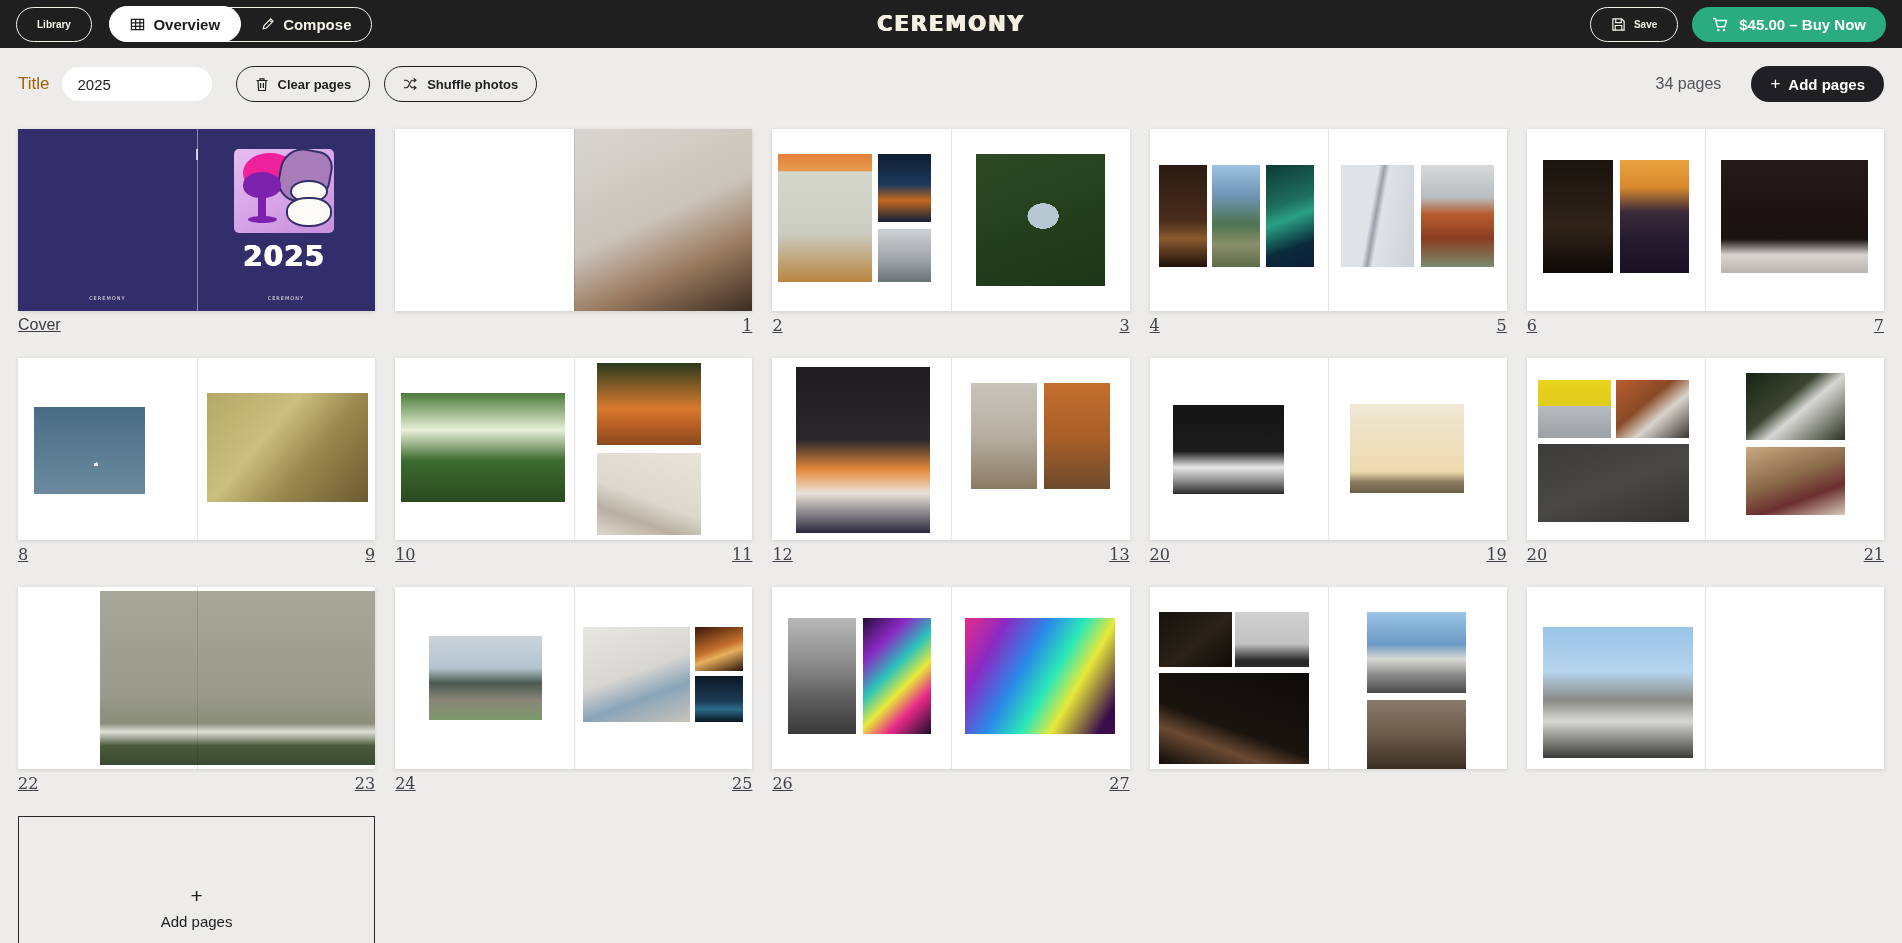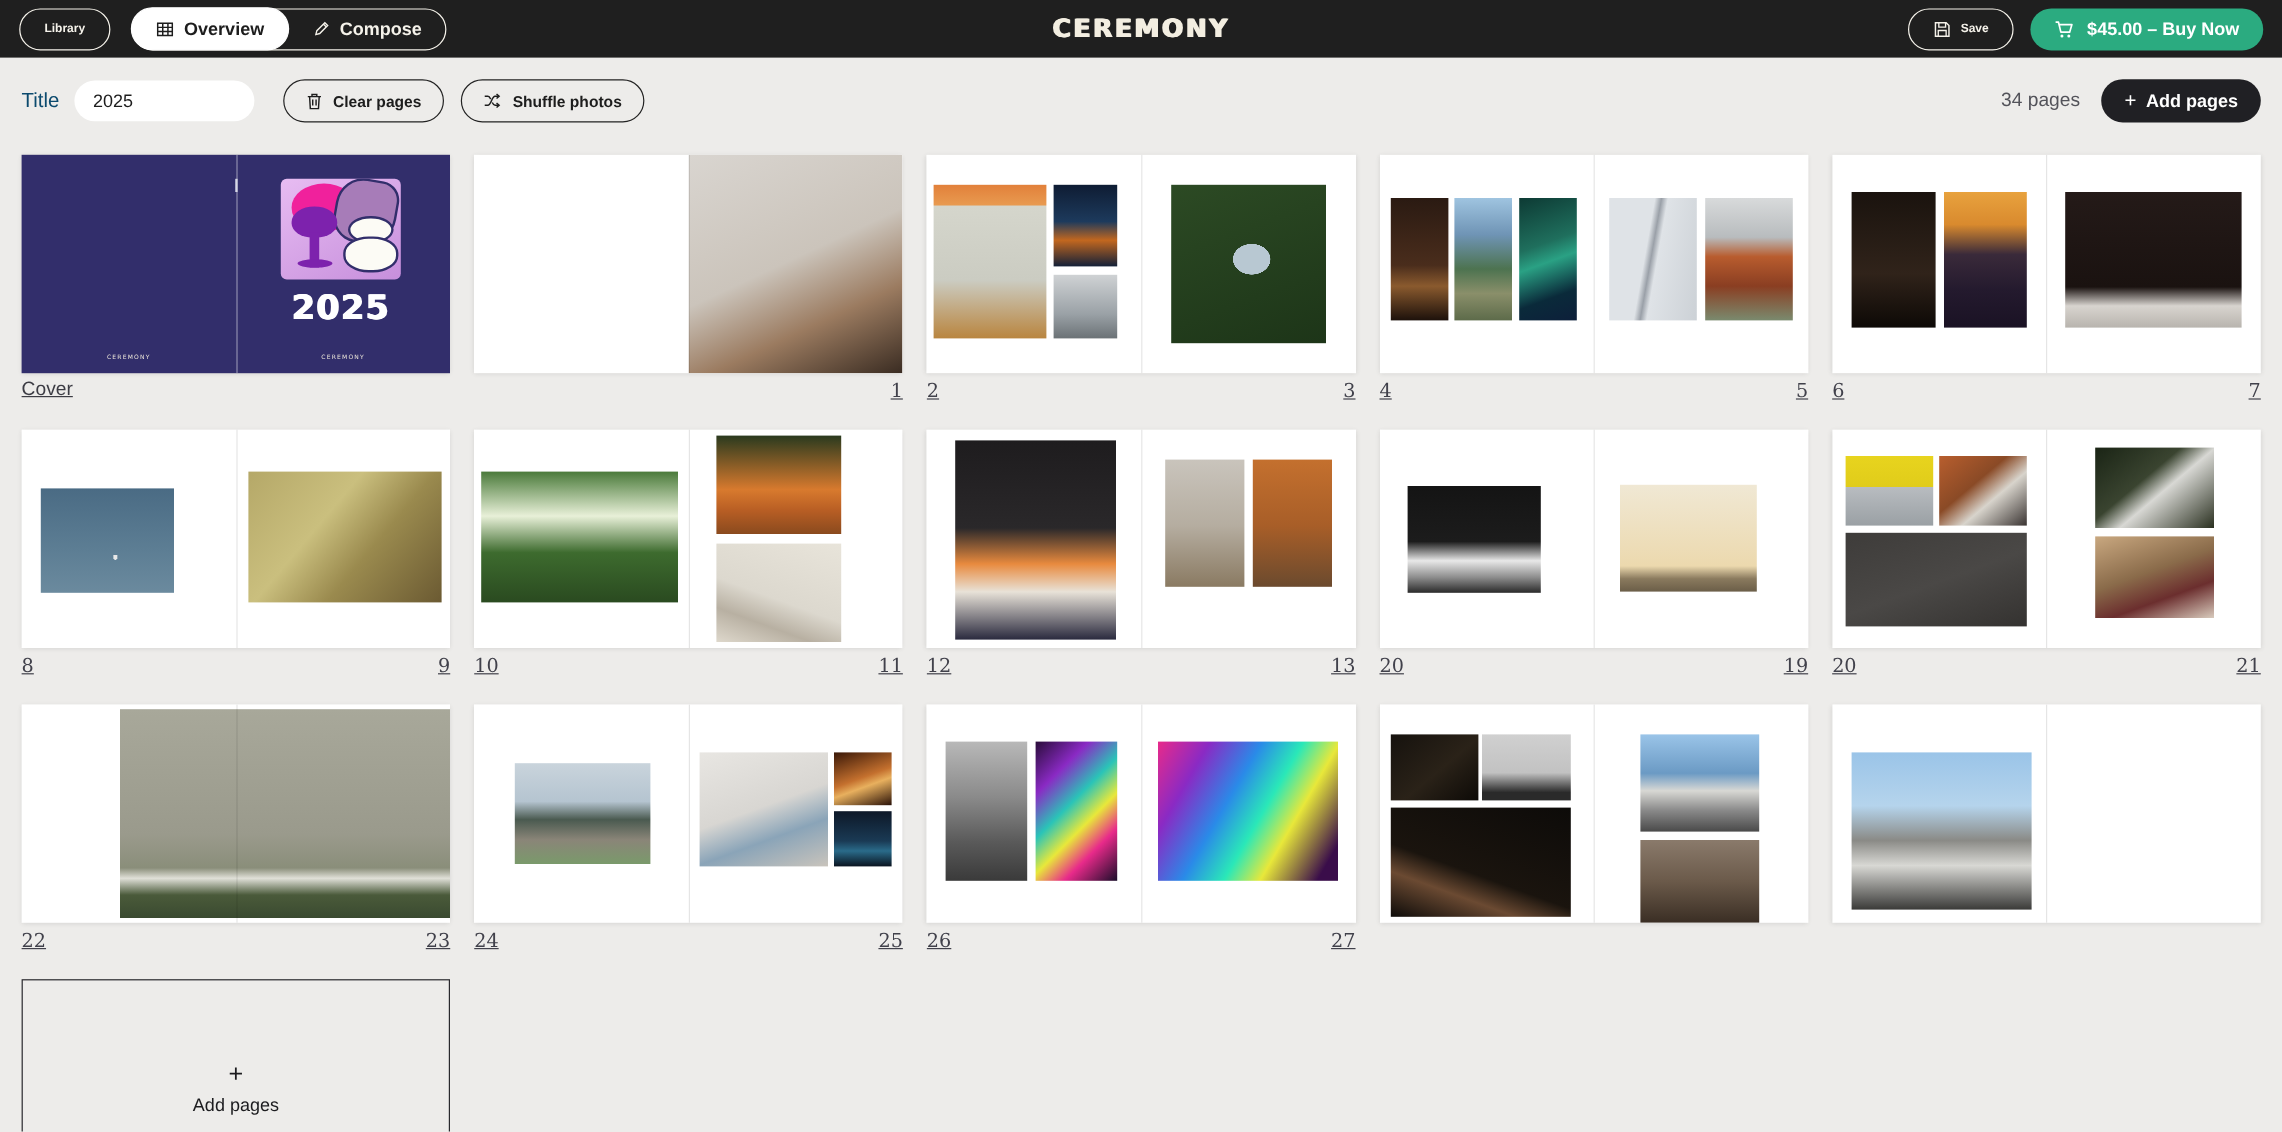--- a/index.html
+++ b/index.html
@@ -17,30 +17,30 @@
   .seg .on { background:#ffffff; color:#1d1d1d; margin:-1.5px 0 -1.5px -1.5px; border:1.5px solid #fff; }
   .logo { position:absolute; left:50%; transform:translateX(-50%); color:#f3eee1; font-size:21px; font-weight:bold;
           letter-spacing:2px; font-family:"DejaVu Sans",sans-serif;
           text-shadow:0.7px 0 0 #f3eee1, -0.7px 0 0 #f3eee1; }
   .tb-right { margin-left:auto; display:flex; align-items:center; gap:14px; }
   .buy { display:inline-flex; align-items:center; gap:10px; border:none; border-radius:999px; height:35px; padding:0 20px;
          color:#ffffff; font-size:15px; font-weight:bold; cursor:pointer; font-family:"Liberation Sans",sans-serif; }
 
   
   .toolbar { display:flex; align-items:center; padding:18px 18px 0 18px; height:54px; }
-  .title-lab { font-size:17px; color:#0c4a6e; margin-right:12px; }
+  .title-lab { font-size:17px; color:#a16207; margin-right:12px; }
   .title-input { width:150px; height:34px; border:none; border-radius:17px; background:#ffffff; padding:0 16px;
                  font-size:15px; color:#1d1d1d; font-family:"Liberation Sans",sans-serif; outline:none; }
   .tool-btn { display:inline-flex; align-items:center; gap:9px; border:1.5px solid #222222; border-radius:999px;
               background:transparent; color:#1d1d1d; font-size:13px; font-weight:600; height:36px; padding:0 18px;
               cursor:pointer; font-family:"Liberation Sans",sans-serif; }
   .tool-btn.first { margin-left:24px; }
   .tool-btn + .tool-btn { margin-left:14px; }
   .spacer { flex:1; }
-  .count { font-size:16px; color:#53535a; margin-right:18px; }
+  .count { font-size:16px; color:#53535a; margin-right:30px; }
   .add-btn { display:inline-flex; align-items:center; gap:8px; border:none; border-radius:999px; background:#202024;
              color:#ffffff; font-size:15px; font-weight:bold; height:36px; padding:0 19px; cursor:pointer;
              font-family:"Liberation Sans",sans-serif; }
   .add-btn .pl { font-size:17px; font-weight:normal; }
 
   
   .grid { display:grid; grid-template-columns:repeat(5,1fr); column-gap:20px; row-gap:22px; padding:27px 18px 0 18px; }
   .cell { }
   .card { position:relative; height:182px; background:#ffffff; box-shadow:0 1px 4px rgba(60,60,60,.16); overflow:hidden; }
   .photo { position:absolute; }

